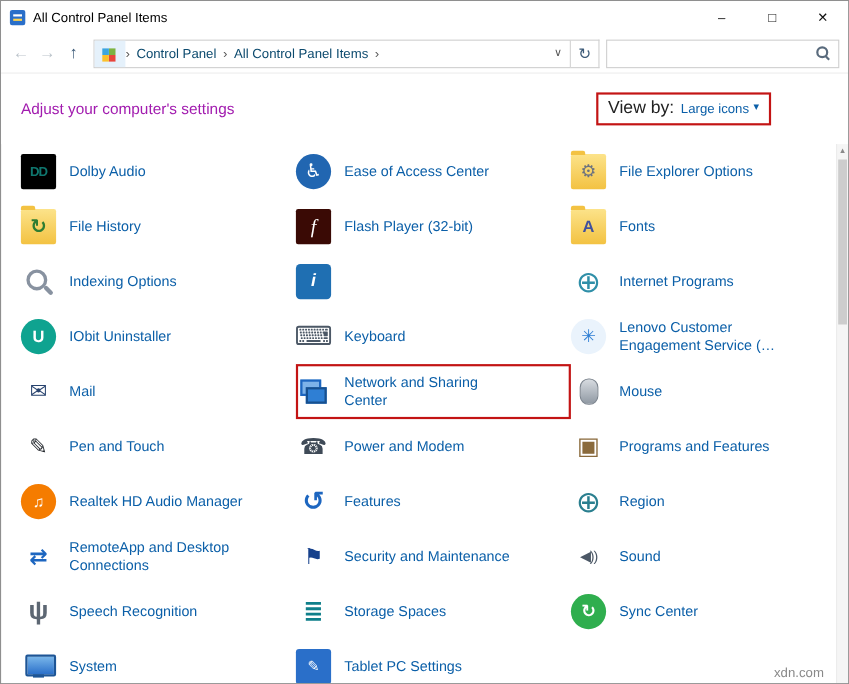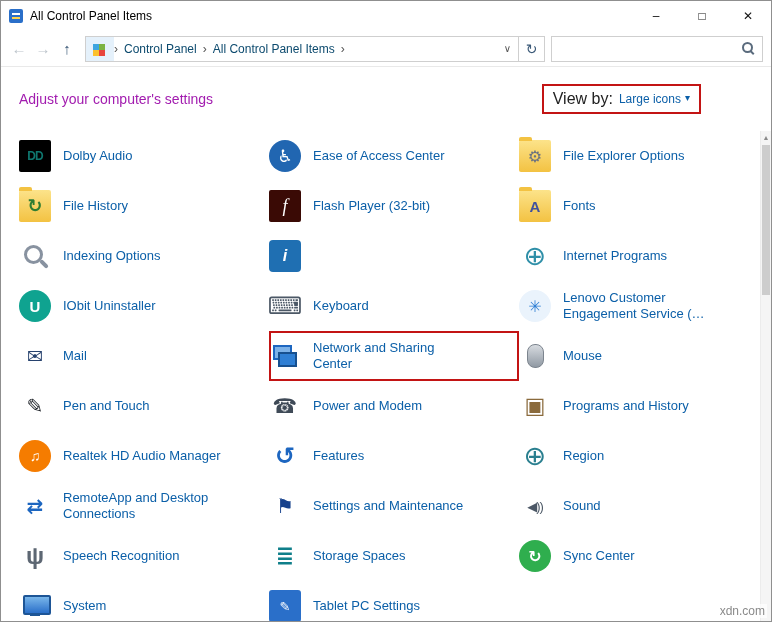--- a/index.html
+++ b/index.html
@@ -91,21 +91,21 @@
   .ic-sync { background:#2fae4e; color:#fff; border-radius:50%; font-size:16px; font-weight:700; }
   .ic-system::before { content:""; position:absolute; width:24px; height:16px; background:linear-gradient(180deg,#79b6ea,#2a6fc9); border:2px solid #1d5596; border-radius:2px; top:5px; left:4px; }
   .ic-system::after { content:""; position:absolute; width:10px; height:3px; background:#1d5596; bottom:6px; left:11px; }
   .ic-tablet-pc { background:#2a6fc9; color:#fff; border-radius:3px; font-size:13px; }
 
   
   .scrollbar { position:absolute; right:0; top:130px; bottom:0; width:11px; background:#f5f5f5; border-left:1px solid #ececec; }
   .scroll-up { height:13px; display:flex; align-items:center; justify-content:center; font-size:7px; color:#8a8a8a; cursor:pointer; }
   .scroll-thumb { position:absolute; top:14px; left:1px; right:1px; height:150px; background:#cdcdcd; cursor:pointer; }
 
-  .watermark { position:absolute; right:4px; bottom:3px; font-size:12px; color:#8a8a8a; background:rgba(255,255,255,.7); padding:0 2px; }
+  .watermark { position:absolute; right:20px; bottom:3px; font-size:12px; color:#8a8a8a; background:rgba(255,255,255,.7); padding:0 2px; }
 </style>
 </head>
 <body>
 
 <div class="window">
 
   <div class="titlebar">
     <span class="app-icon"></span>
     <span class="title-text">All Control Panel Items</span>
     <div class="win-controls">
@@ -213,41 +213,41 @@
       <div class="item">
       <span class="ic ic-pen-touch">✎</span>
       <span class="lbl">Pen and Touch</span>
     </div>
       <div class="item">
       <span class="ic ic-phone-modem">☎</span>
       <span class="lbl">Power and Modem</span>
     </div>
       <div class="item">
       <span class="ic ic-programs-features">▣</span>
-      <span class="lbl">Programs and History</span>
+      <span class="lbl">Programs and Features</span>
     </div>
       <div class="item">
       <span class="ic ic-realtek">♫</span>
       <span class="lbl">Realtek HD Audio Manager</span>
     </div>
       <div class="item">
       <span class="ic ic-recovery">↺</span>
       <span class="lbl">Features</span>
     </div>
       <div class="item">
       <span class="ic ic-region">⊕</span>
       <span class="lbl">Region</span>
     </div>
       <div class="item">
       <span class="ic ic-remoteapp">⇄</span>
       <span class="lbl">RemoteApp and Desktop Connections</span>
     </div>
       <div class="item">
       <span class="ic ic-security-maintenance">⚑</span>
-      <span class="lbl">Settings and Maintenance</span>
+      <span class="lbl">Security and Maintenance</span>
     </div>
       <div class="item">
       <span class="ic ic-sound">◀))</span>
       <span class="lbl">Sound</span>
     </div>
       <div class="item">
       <span class="ic ic-speech">ψ</span>
       <span class="lbl">Speech Recognition</span>
     </div>
       <div class="item">

